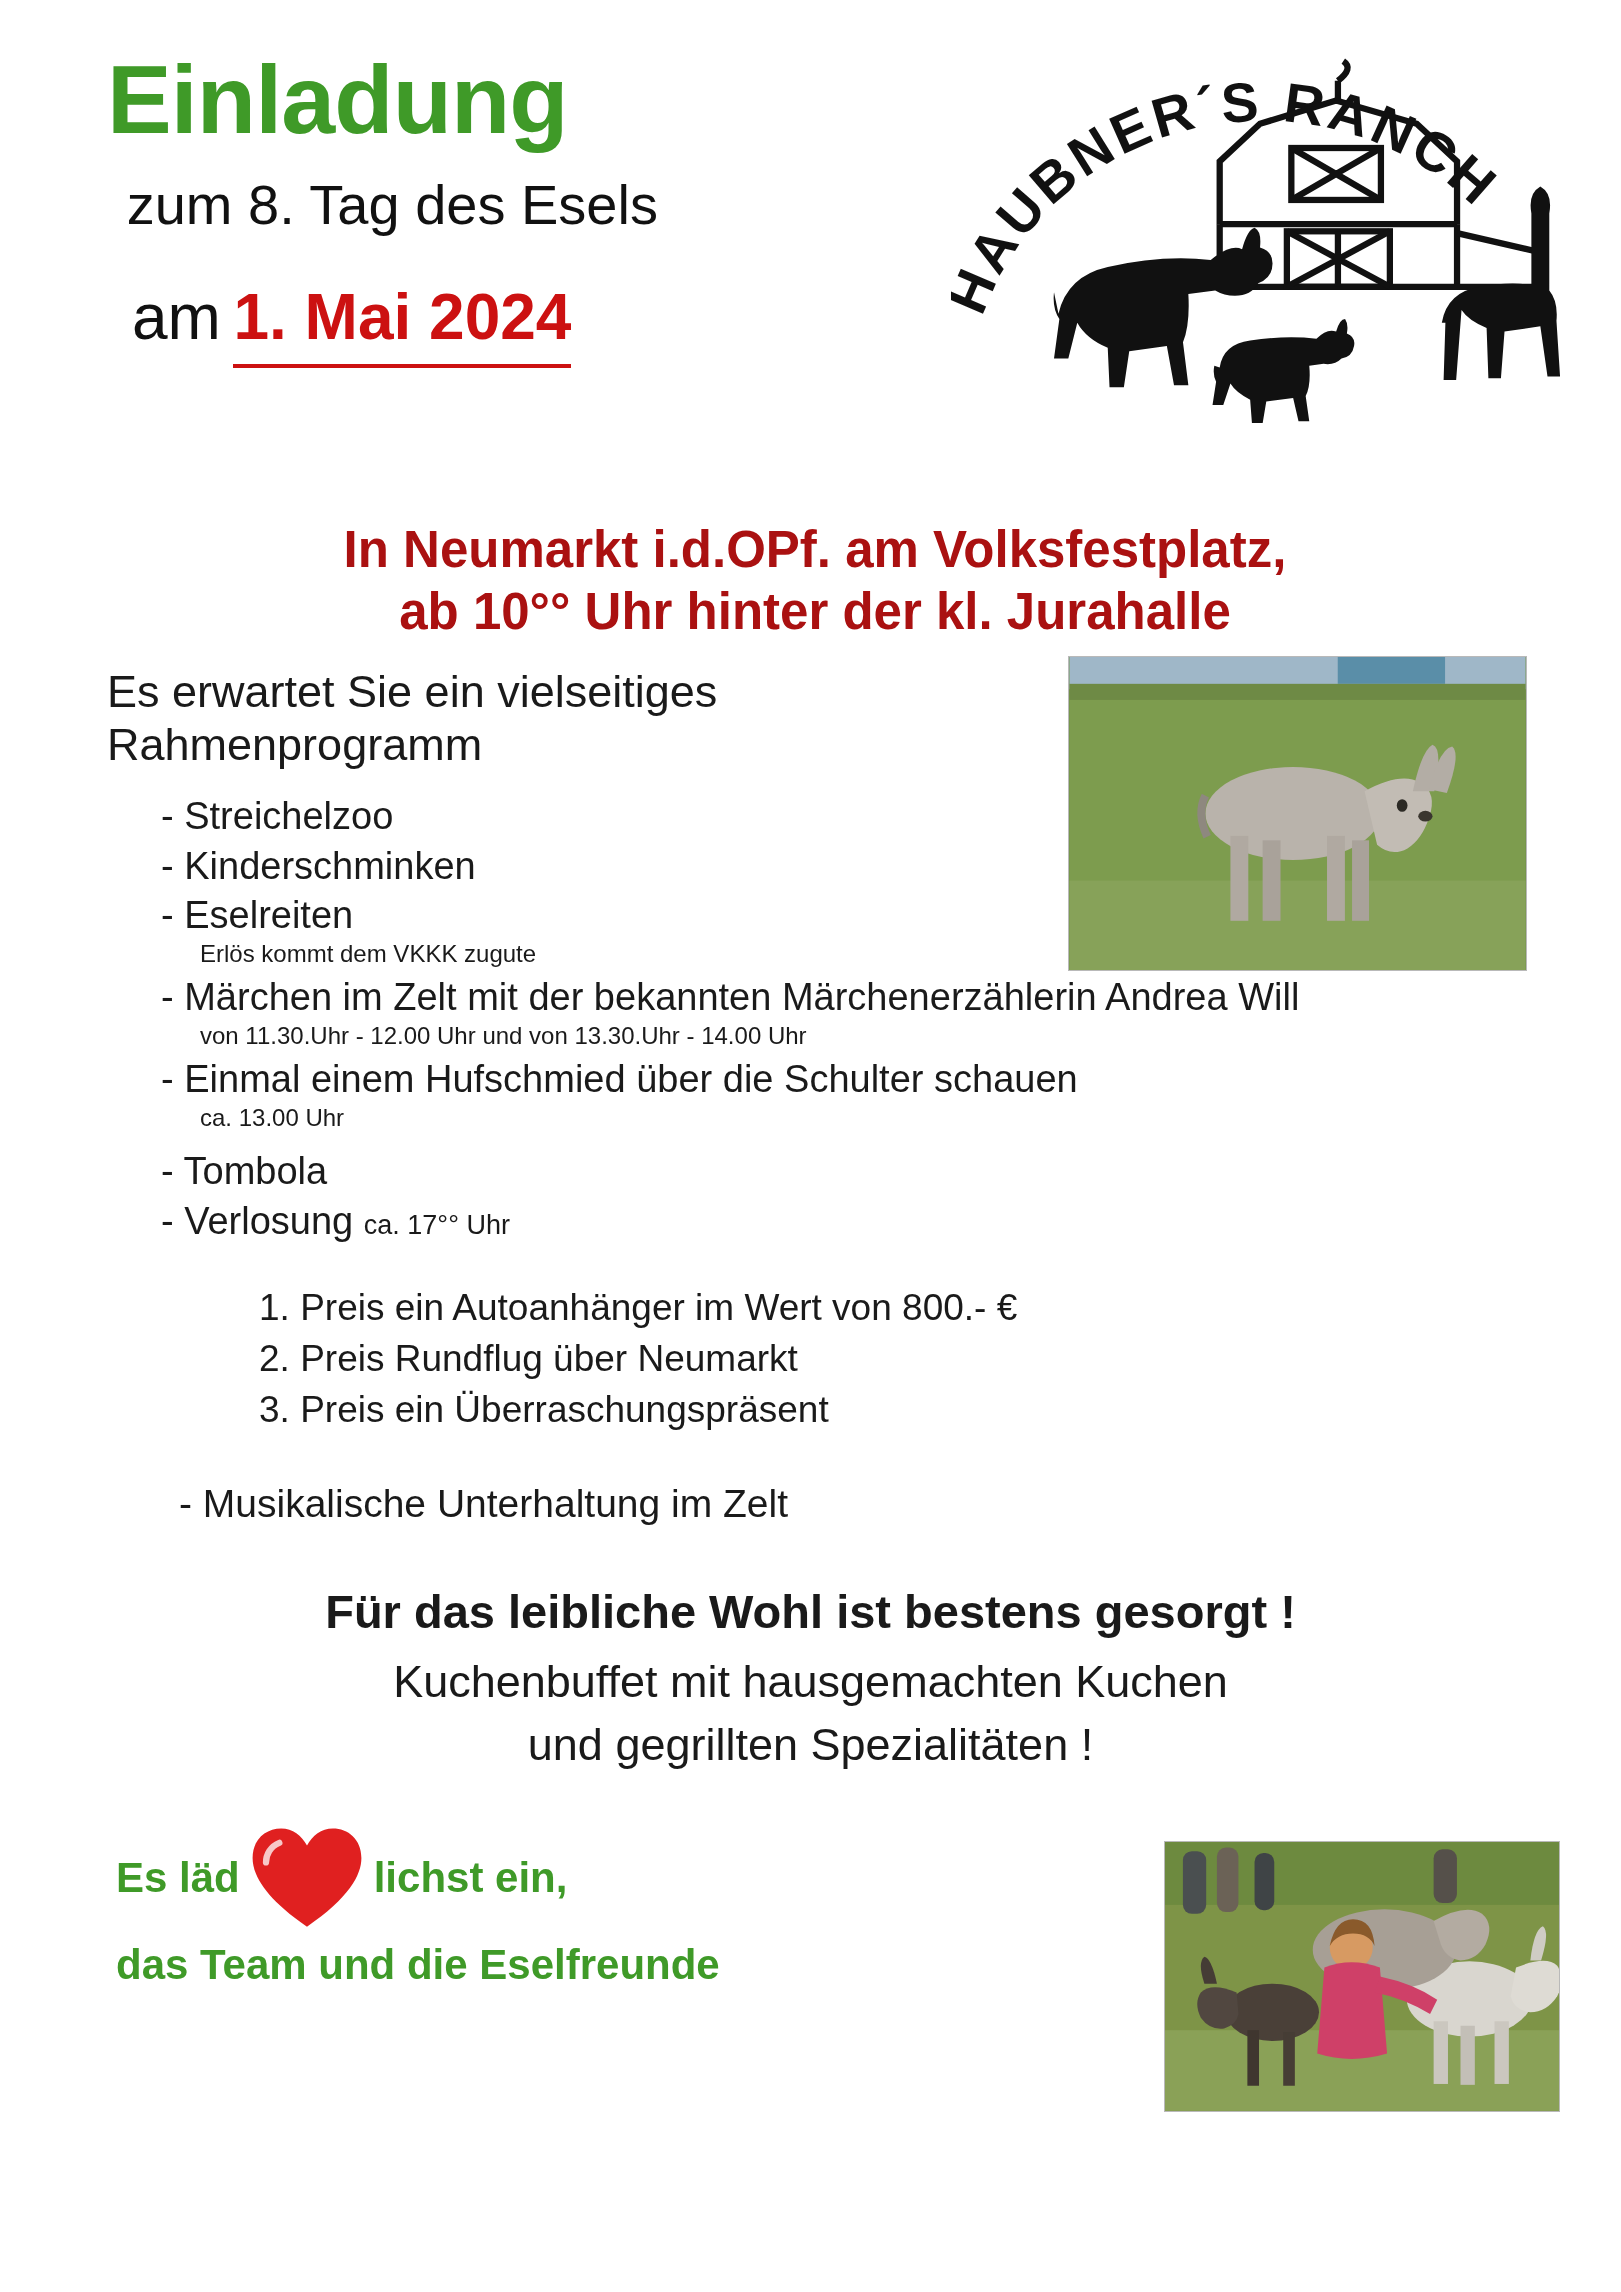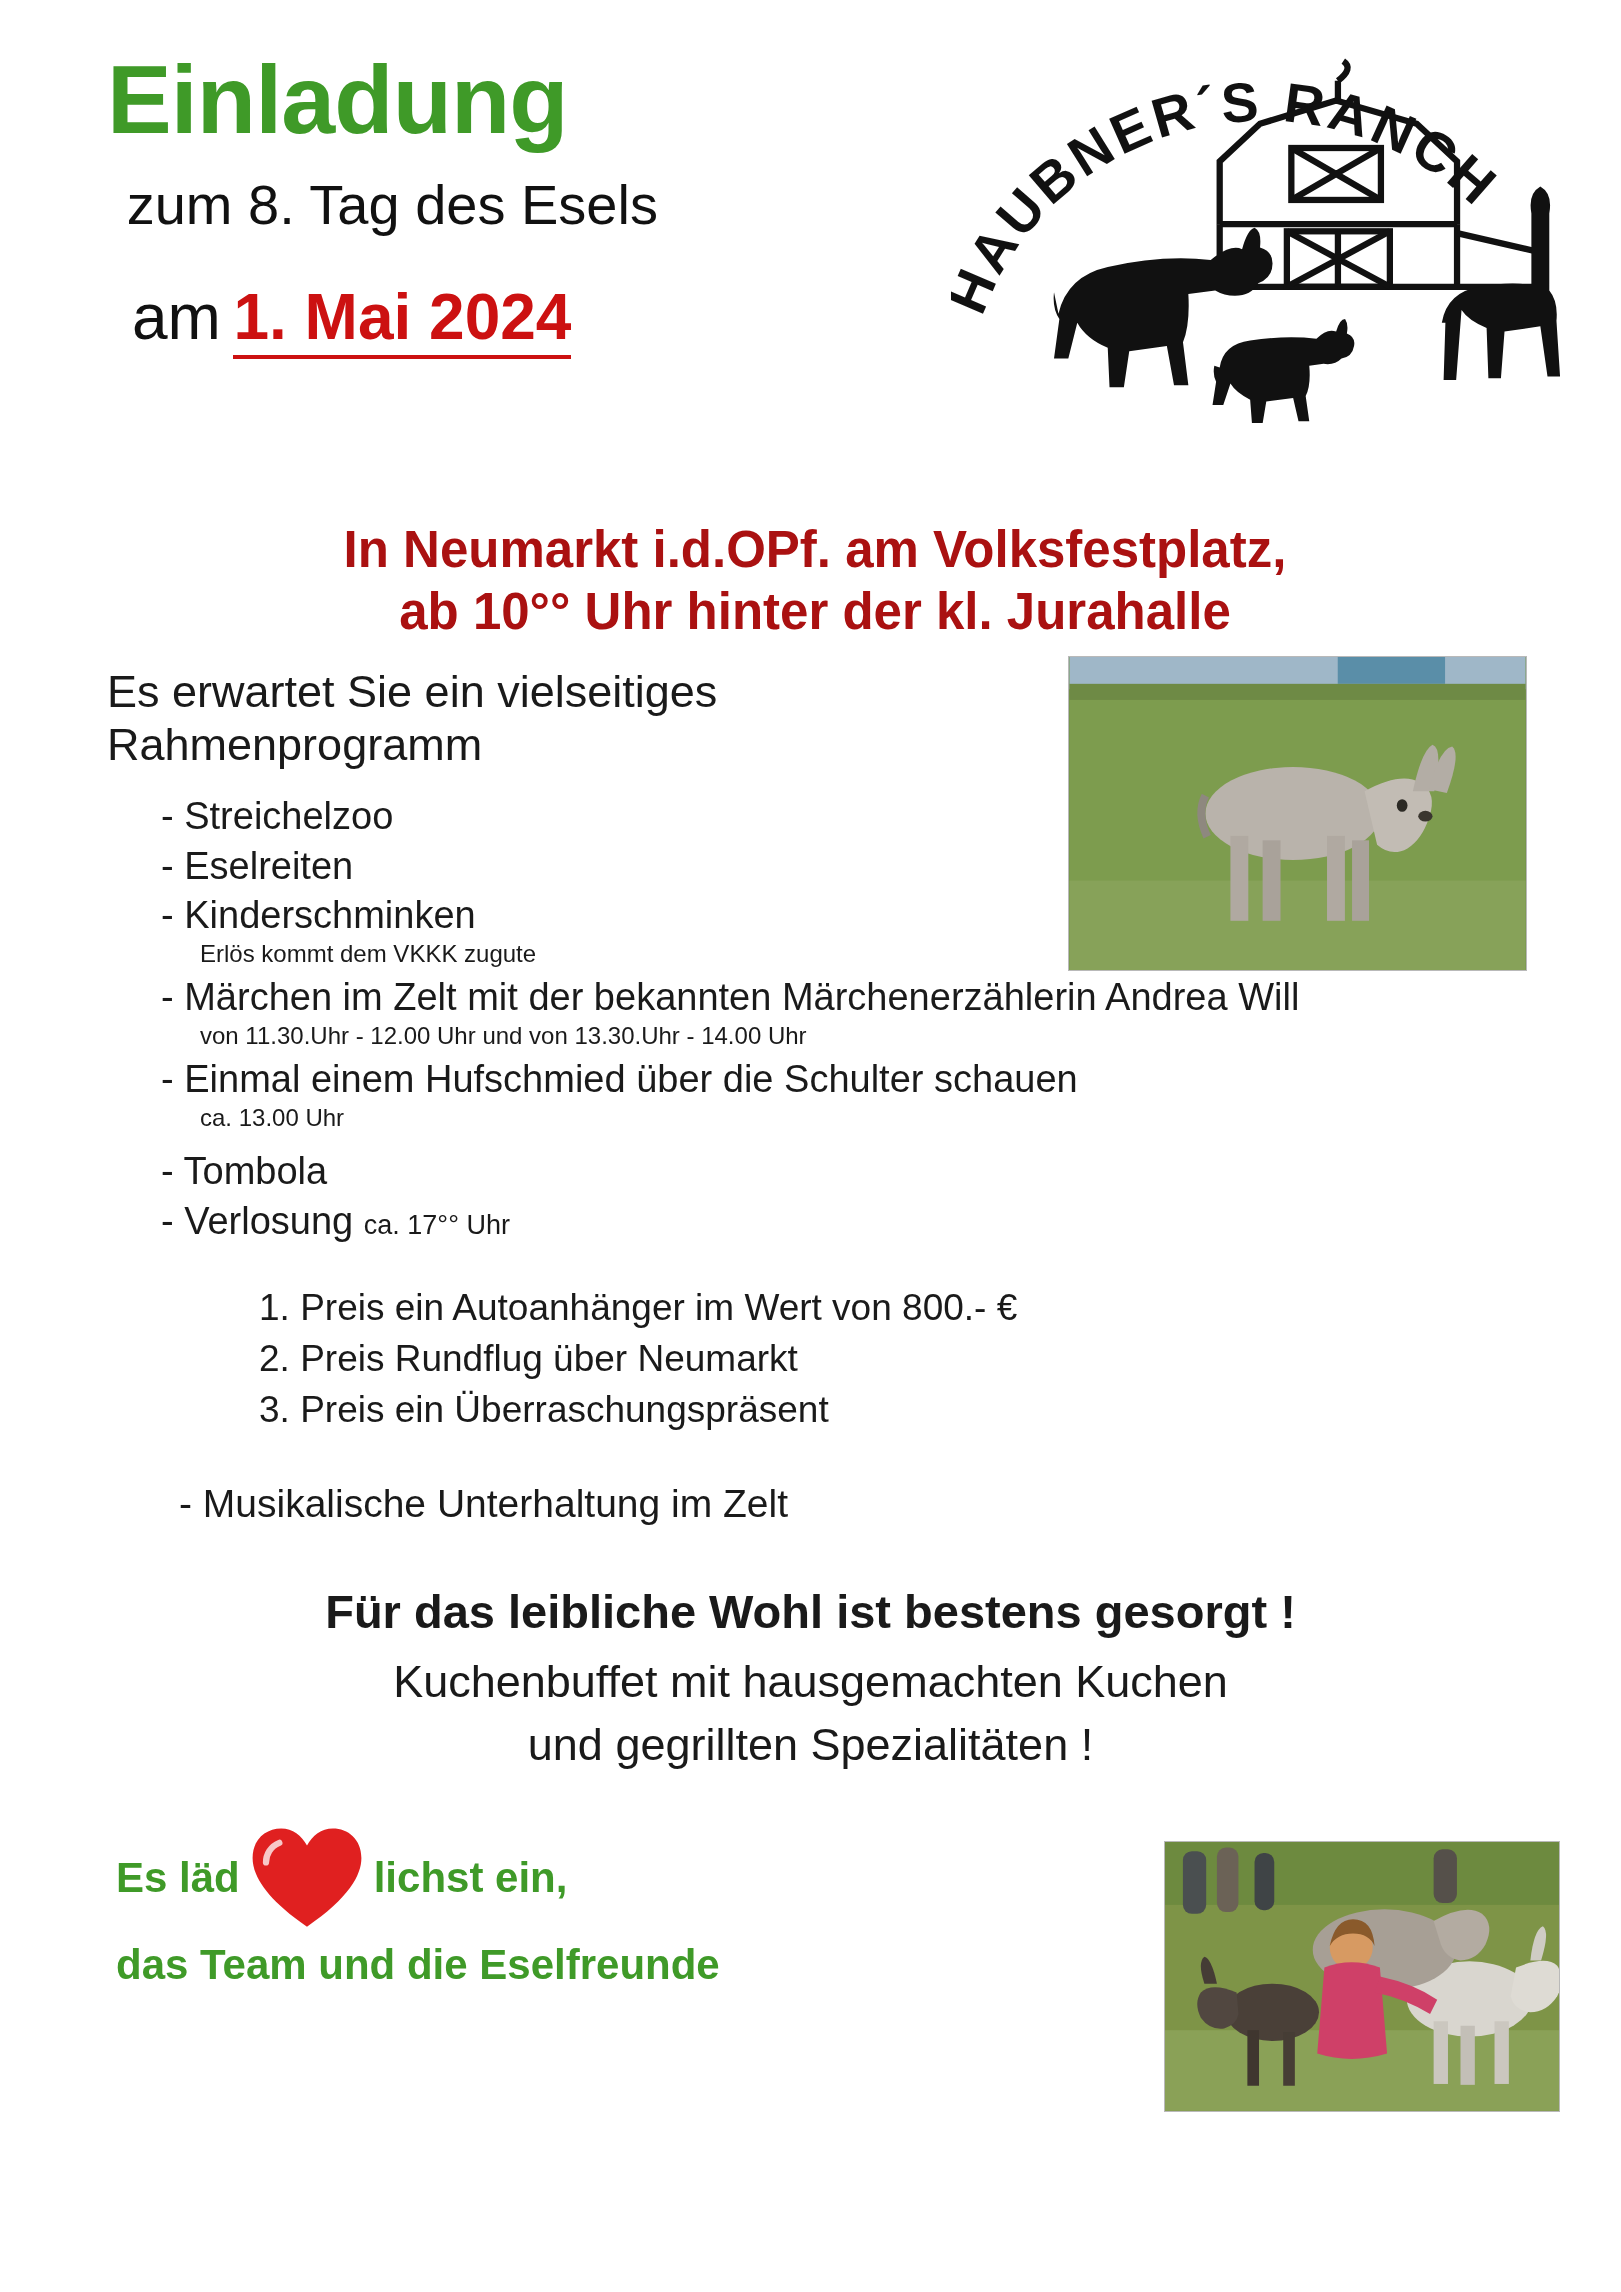--- a/index.html
+++ b/index.html
@@ -55,21 +55,21 @@
     white-space: nowrap;
   }
   .date-line .am {
     color: #111;
     font-weight: normal;
   }
   .date-line .date {
     color: #cc1111;
     font-weight: bold;
     border-bottom: 4.5px solid #cc1111;
-    padding-bottom: 2px;
+    padding-bottom: 11px;
     margin-left: 12.5px;
   }
 
   
   .logo {
     position: absolute;
     right: 52px;
     top: 18px;
     width: 618px;
     height: 466px;
@@ -281,23 +281,23 @@
           <path d="M 152,155 q -10,20 2,46" stroke="#8e887f" stroke-width="9" fill="none"></path>
         </g>
       </svg>
     </div>
 
     <p class="program-intro">Es erwartet Sie ein vielseitiges Rahmenprogramm</p>
 
     <div class="items">
 
       <div class="item">- Streichelzoo</div>
+      <div class="item">- Kinderschminken</div>
+
       <div class="item">- Eselreiten</div>
-
-      <div class="item">- Kinderschminken</div>
       <div class="note">Erlös kommt dem VKKK zugute</div>
 
       <div class="item wrap">- Märchen im Zelt mit der bekannten Märchenerzählerin Andrea Will</div>
       <div class="note">von 11.30.Uhr - 12.00 Uhr und von 13.30.Uhr - 14.00 Uhr</div>
 
       <div class="item wrap">- Einmal einem Hufschmied über die Schulter schauen</div>
       <div class="note">ca. 13.00 Uhr</div>
 
       <div class="spacer-sm"></div>
       <div class="item">- Tombola</div>

